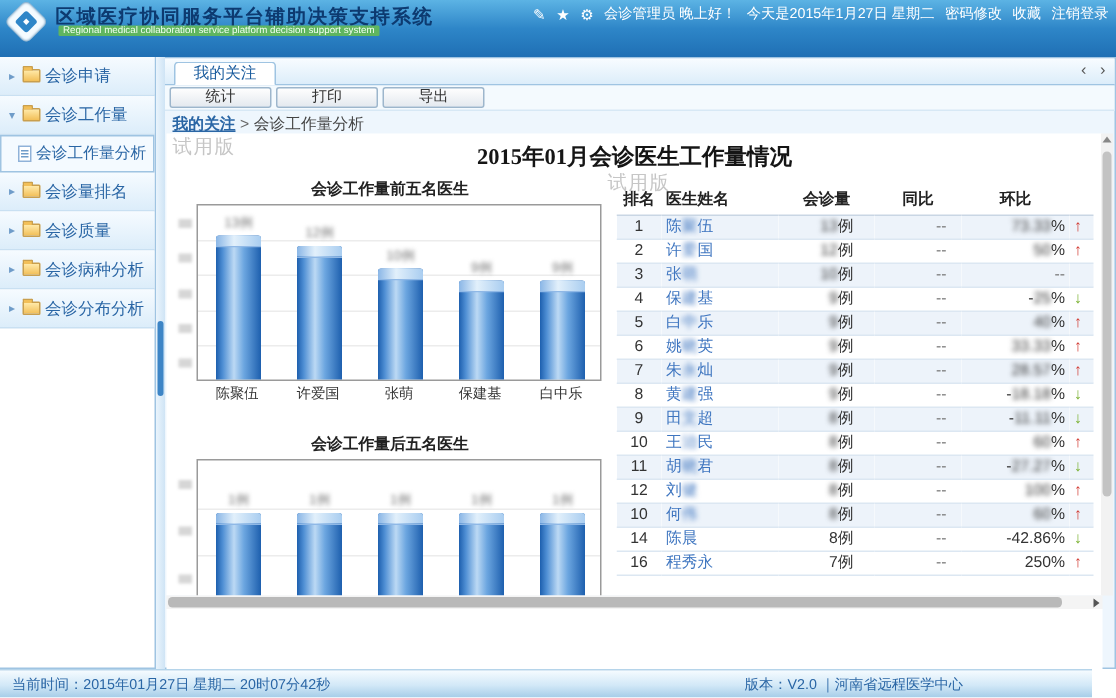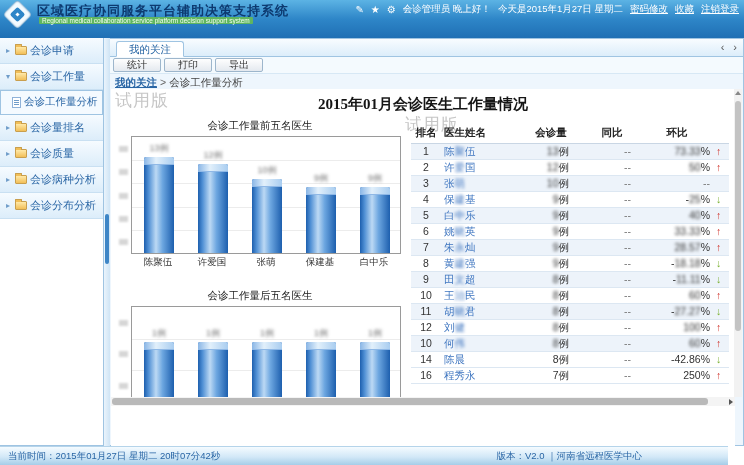--- a/index.html
+++ b/index.html
@@ -10,21 +10,21 @@
   #hdr { position:absolute; left:0; top:0; width:744px; height:38px;
          background:linear-gradient(180deg,#5cb3e4 0%,#2e86c8 50%,#1f6fb4 100%); }
   .logo { position:absolute; left:7px; top:4px; width:21px; height:21px; }
   .logo .d1 { position:absolute; inset:0; background:#f4fbff; transform:rotate(45deg); border-radius:4px; box-shadow:0 0 2px #125a93 inset; }
   .logo .d2 { position:absolute; inset:5px; background:#2e86c8; transform:rotate(45deg); border-radius:2px; }
   .logo .d3 { position:absolute; inset:9px; background:#fff; transform:rotate(45deg); }
   .title { position:absolute; left:37px; top:2px; font-size:13px; font-weight:bold; color:#0d3a70; letter-spacing:1px; white-space:nowrap; }
   .subtitle { position:absolute; left:39px; top:17px; font-size:6.5px; color:#f2fff0; background:rgba(104,190,78,.85); padding:0 3px; white-space:nowrap; border-radius:1px; }
   .userbar { position:absolute; right:5px; top:3px; height:13px; display:flex; align-items:center; gap:7px; font-size:9.5px; color:#fff; white-space:nowrap; }
   .userbar .icn { font-size:10px; cursor:pointer; }
-  .userbar .hlink { cursor:pointer;text-decoration:underline; }
+  .userbar .hlink { cursor:pointer; }
   .htabs { position:absolute; left:6px; bottom:0; display:flex; gap:4px; }
   .htab { height:17px; line-height:17px; padding:0 10px; font-size:11px; font-weight:bold;
           border-radius:3px 3px 0 0; background:linear-gradient(180deg,#5aa9de,#3c8ecf);
           cursor:pointer; white-space:nowrap; }
   .htab.home { color:#ffb43c; }
   .htab.active { background:linear-gradient(180deg,#57a8dd,#2e86c8); color:#8df22a; }
 
   
   #side { position:absolute; left:0; top:38px; width:104px; height:408px; background:#fff;
           border-right:1px solid #9fc4e2; border-bottom:1px solid #9fc4e2; }
@@ -57,37 +57,37 @@
           background:#fff; border:1px solid #9fc4e2; border-bottom:1px solid #fff;
           border-radius:3px 3px 0 0; font-size:10.5px; color:#1a5c9e; cursor:pointer; }
   .tabnav { position:absolute; right:6px; top:2px; display:flex; gap:9px; font-size:11px; color:#555; }
   .tabnav span { cursor:pointer; }
   .collapse-btn { position:absolute; right:3px; top:21px; width:13px; height:13px; border:1px solid #a5a5a5;
                   border-radius:50%; background:linear-gradient(#fff,#ddd); cursor:pointer; }
   .collapse-btn::before { content:""; position:absolute; left:3.5px; top:5px; width:4px; height:4px;
                           border-left:2px solid #666; border-top:2px solid #666; transform:rotate(45deg); }
   .toolbar { position:absolute; left:0; top:18px; right:0; height:17px; padding:1px 3px;
              background:#f4fafe; border-bottom:1px solid #d7e8f5; display:flex; gap:3px; }
-  .tbtn { height:14px; line-height:12px; padding:0 13px; font-size:10px; color:#333; cursor:pointer;
+  .tbtn { height:14px; line-height:12px; padding:0 23px; font-size:10px; color:#333; cursor:pointer;
           background:linear-gradient(180deg,#fefefe,#e4e9ef); border:1px solid #9db6cc; border-radius:2px; }
   .crumb { position:absolute; left:5px; top:37px; font-size:10.5px; color:#444; white-space:nowrap; }
   .crumb .lnk { color:#2a66a5; font-weight:bold; text-decoration:underline; cursor:pointer; }
   .crumb .sep { margin:0 3px; color:#666; }
 
   .scroll { position:absolute; left:1px; top:50px; width:624px; height:308px; background:#fff; overflow:hidden; }
   .belowpad { position:absolute; left:1px; top:367px; width:624px; height:40px; background:#fff; }
 
-  .wm { position:absolute; font-size:17px; color:#c6c6c6; letter-spacing:1px; }
+  .wm { position:absolute; font-size:13px; color:#c6c6c6; letter-spacing:1px; }
   .ptitle { position:absolute; left:0; right:0; top:6px; text-align:center;
             font-family:"Liberation Serif",serif; font-size:15px; font-weight:bold; color:#151515; }
 
   
   .charts { position:absolute; left:6px; top:30px; width:286px; }
   .chart { margin-bottom:20px; }
-  .ctitle { text-align:center; font-size:10.5px; font-weight:normal; color:#222; margin-bottom:3px; }
+  .ctitle { text-align:center; font-size:10.5px; font-weight:bold; color:#222; margin-bottom:3px; }
   .plot { position:relative; margin-left:14px; width:270px; border:1px solid #9a9a9a; background:#fff; }
   .grid { position:absolute; left:0; right:0; height:1px; background:#ececec; }
   .ytick { position:absolute; left:-13px; width:9px; height:6px; background:#d6d6d6; filter:blur(1px); }
   .bar { position:absolute; bottom:0; width:30px; border-radius:2px 2px 0 0;
          background:linear-gradient(90deg,#1d5fae 0%,#4f8fd4 15%,#bcd9f4 40%,#6ca6e0 62%,#1d5fae 100%); }
   .bar::before { content:""; position:absolute; top:0; left:0; right:0; height:7px; border-radius:2px 2px 0 0;
                  background:linear-gradient(90deg,#8ab6e6,#e2f0fb 40%,#a9cdf0); border-bottom:1px solid #8fb8e6; }
   .bval { position:absolute; bottom:100%; margin-bottom:2px; width:100%; text-align:center;
           font-size:9px; color:#777; filter:blur(1.5px); white-space:nowrap; }
   .xlabels { display:flex; margin-left:14px; width:270px; }

